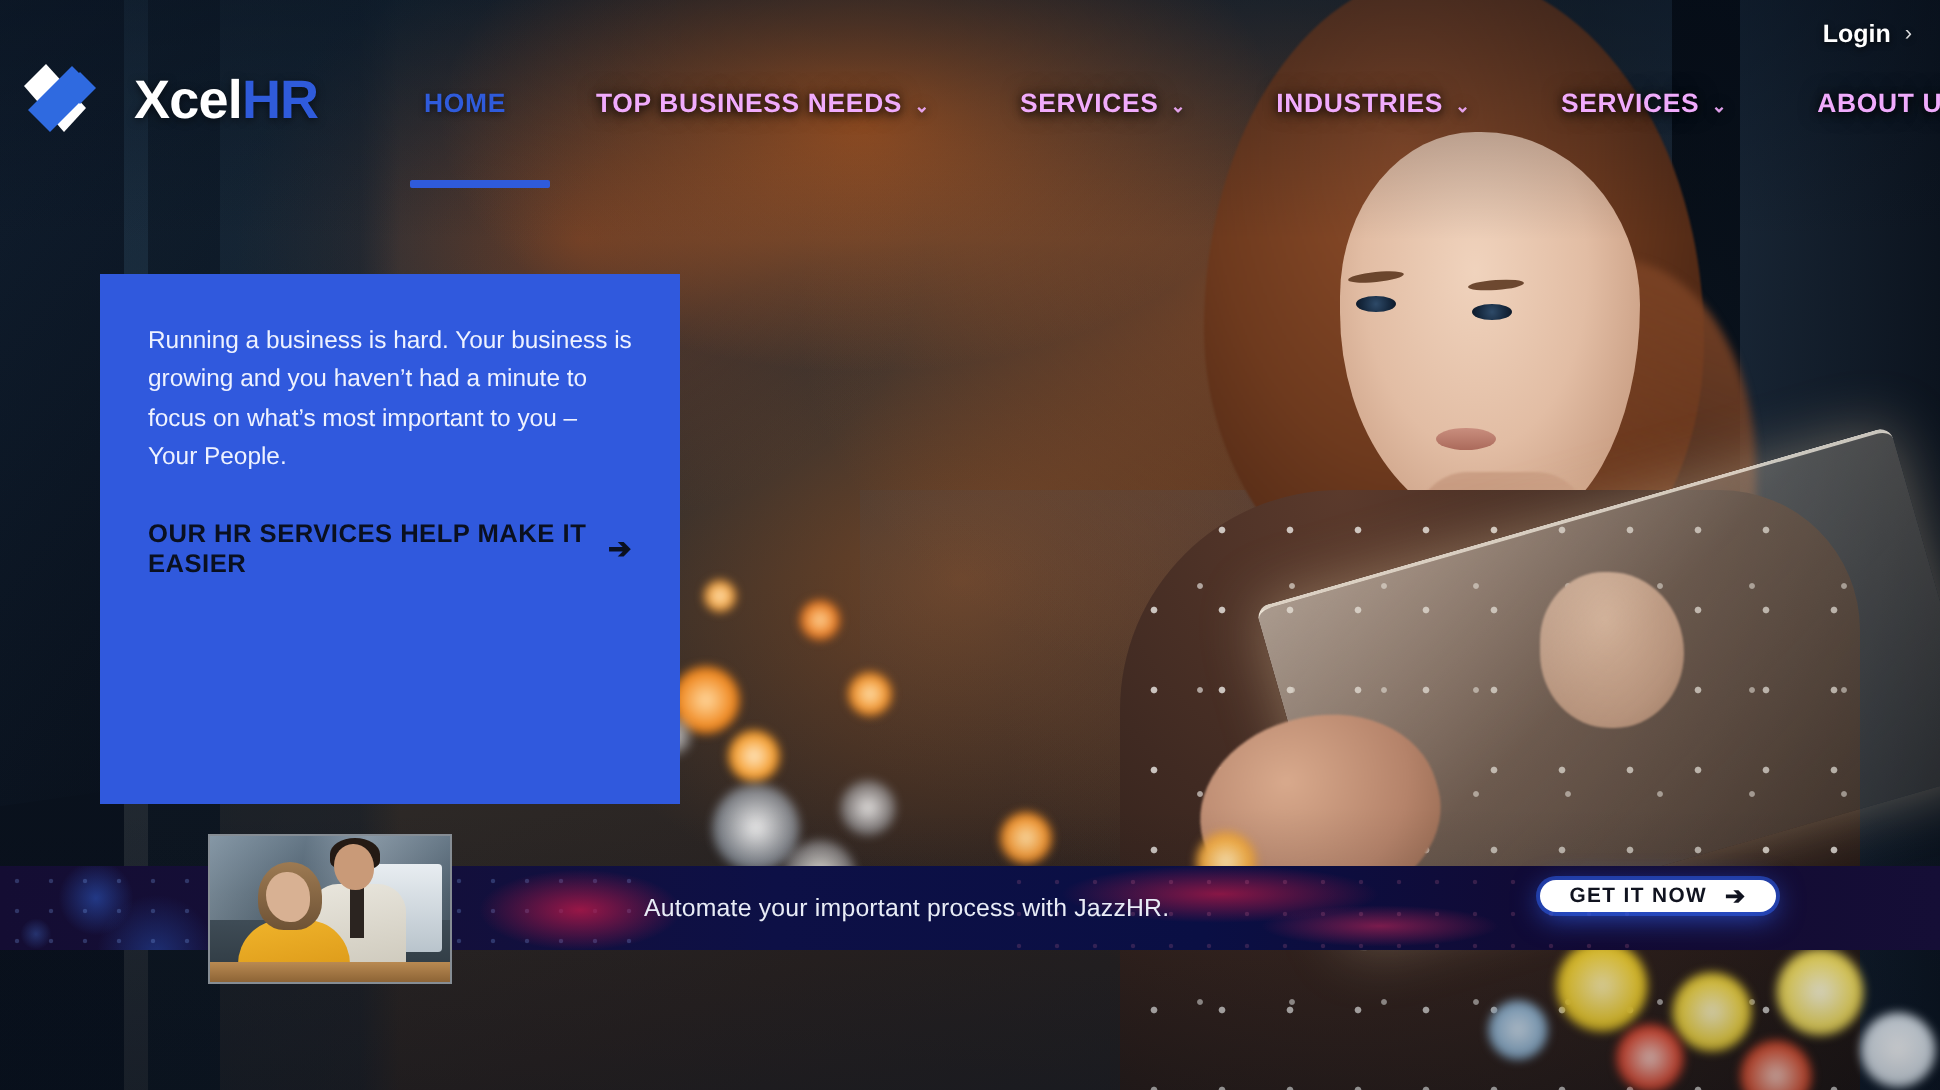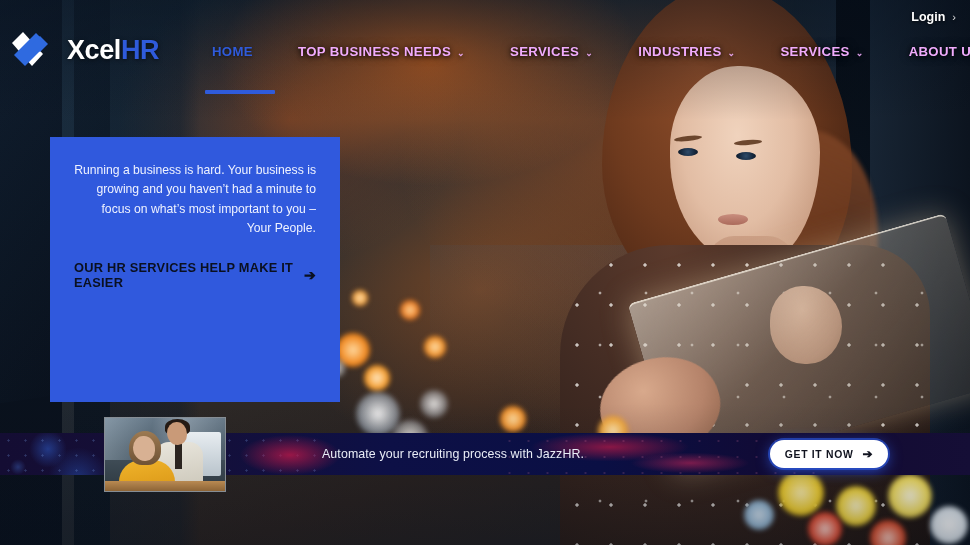--- a/index.html
+++ b/index.html
@@ -190,21 +190,21 @@
     position:absolute; left:50px; top:137px; width:290px; height:265px;
     background:#3059dd; z-index:18;
     padding:24px 24px 0 24px;
   }
   .hero-title {
     color:#ffffff; font-size:42px; line-height:1.13; font-weight:700;
     letter-spacing:-1.2px; margin-bottom:22px;
   }
   .hero-sub {
     color:#eef2ff; font-size:12.2px; line-height:1.58; font-weight:400;
-    margin-bottom:20px; max-width:252px;text-align:right;
+    margin-bottom:20px; max-width:252px;
   }
   .hero-cta {
     display:inline-flex; align-items:center; gap:8px;
     color:#0a1020; font-size:12.8px; font-weight:700; letter-spacing:.25px;
     cursor:pointer;
   }
   .hero-cta .arrow { font-size:14px; line-height:1; }
 
   
   .promo {
@@ -301,21 +301,21 @@
   }
 
   .promo-text {
     position:absolute; left:322px; top:0; height:100%;
     display:flex; align-items:center;
     color:#e8ecf6; font-size:12.4px; letter-spacing:.1px; z-index:4;
   }
   .promo-text b { color:#ffffff; font-weight:700; }
 
   .promo-btn {
-    position:absolute; left:770px; top:7px; width:118px; height:28px;
+    position:absolute; left:770px; top:7px; width:118px; height:16px;
     background:#ffffff; border-radius:14px; z-index:4;
     display:flex; align-items:center; justify-content:center; gap:9px;
     color:#10131f; font-size:10.4px; font-weight:700; letter-spacing:.7px;
     box-shadow:0 0 0 2px rgba(44,92,235,.55), 0 3px 14px rgba(50,100,245,.7);
     cursor:pointer;
   }
   .promo-btn .arrow { font-size:12px; }
 
   
   .bottom-strip {
@@ -446,20 +446,20 @@
     <div class="pt-tie"></div>
     <div class="pt-man-hair"></div>
     <div class="pt-man-head"></div>
     <div class="pt-woman-body"></div>
     <div class="pt-woman-hair"></div>
     <div class="pt-woman-head"></div>
     <div class="pt-desk"></div>
   </div>
 
   <div class="promo-text">
-    <span>Automate your recruiting process with JazzHR. </span>
+    <span>Automate your important process with JazzHR. </span>
   </div>
 
   <div class="promo-btn">
     <span>GET IT NOW</span>
     <span class="arrow">➔</span>
   </div>
 </div>
 
 </body></html>

